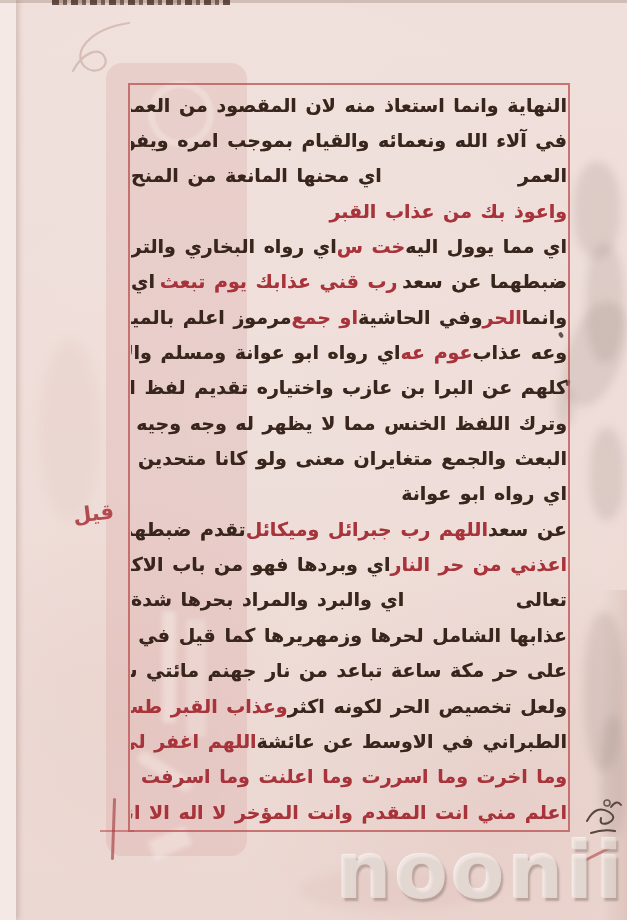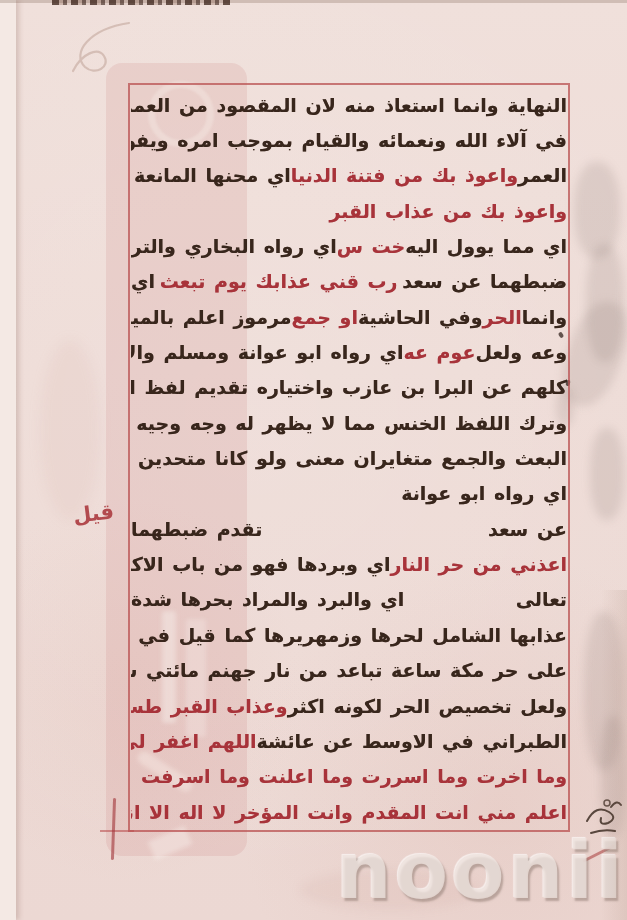--- a/index.html
+++ b/index.html
@@ -118,21 +118,20 @@
 
   <div class="text-block">
       <div class="line">
         <span class="ink">النهاية وانما استعاذ منه لان المقصود من العمر والتفكر</span>
       </div>
       <div class="line">
         <span class="ink">في آلاء الله ونعمائه والقيام بموجب امره ويفوت ذلك في ارذل</span>
       </div>
       <div class="line">
         <span class="ink">العمر</span>
-        <span class="red">واعوذ بك من فتنة الدنيا</span>
         <span class="ink">اي محنها المانعة من المنح</span>
       </div>
       <div class="line">
         <span class="red">واعوذ بك من عذاب القبر</span>
       </div>
       <div class="line">
         <span class="ink">اي مما يوول اليه</span>
         <span class="red">خت س</span>
         <span class="ink">اي رواه البخاري والترمذي</span>
       </div>
@@ -142,38 +141,39 @@
         <span class="ink">اي</span>
       </div>
       <div class="line">
         <span class="ink">وانما</span>
         <span class="red">الحر</span>
         <span class="ink">وفي الحاشية</span>
         <span class="red">او جمع</span>
         <span class="ink">مرموز اعلم بالميم</span>
       </div>
       <div class="line">
-        <span class="ink">وعه ولعل</span>
+        <span class="ink">وعه عذاب</span>
         <span class="red">عوم عه</span>
         <span class="ink">اي رواه ابو عوانة ومسلم والاربعة</span>
       </div>
       <div class="line">
         <span class="ink">كلهم عن البرا بن عازب واختياره تقديم لفظ ابي عوانة</span>
       </div>
       <div class="line">
         <span class="ink">وترك اللفظ الخنس مما لا يظهر له وجه وجيه اصلا مع ان</span>
       </div>
       <div class="line">
         <span class="ink">البعث والجمع متغايران معنى ولو كانا متحدين عند الراوي ما لا</span>
       </div>
       <div class="line">
         <span class="ink">اي رواه ابو عوانة</span>
       </div>
       <div class="line">
         <span class="ink">عن سعد</span>
+        <span class="red">اللهم رب جبرائل وميكائل</span>
         <span class="ink">تقدم ضبطهما</span>
       </div>
       <div class="line">
         <span class="red">اعذني من حر النار</span>
         <span class="ink">اي وبردها فهو من باب الاكتفا كقوله</span>
       </div>
       <div class="line">
         <span class="ink">تعالى</span>
         <span class="ink">اي والبرد والمراد بحرها شدة</span>
       </div>

